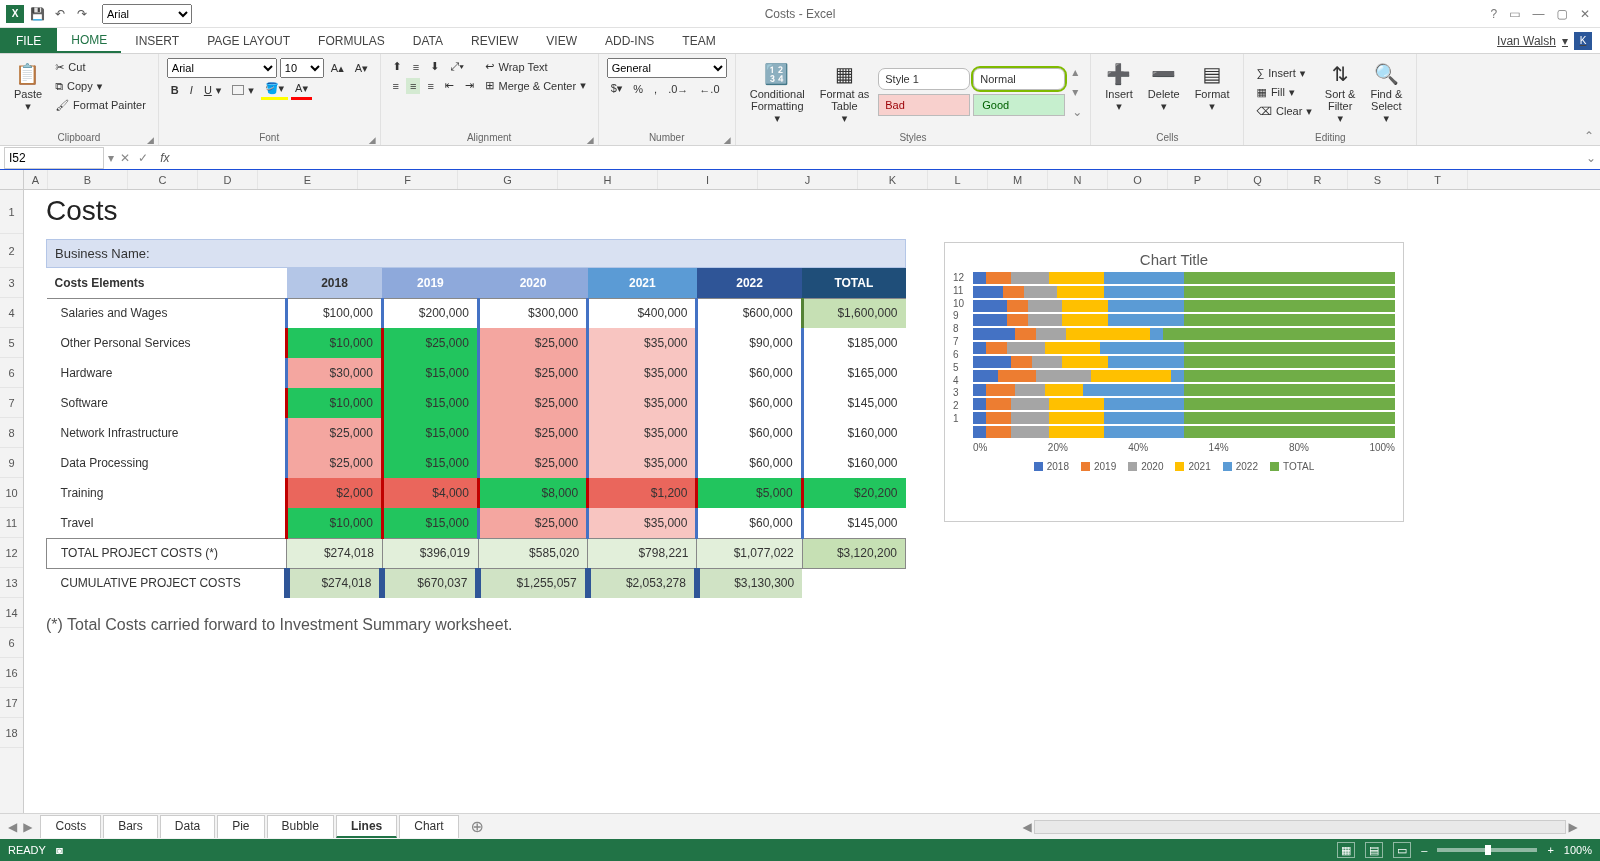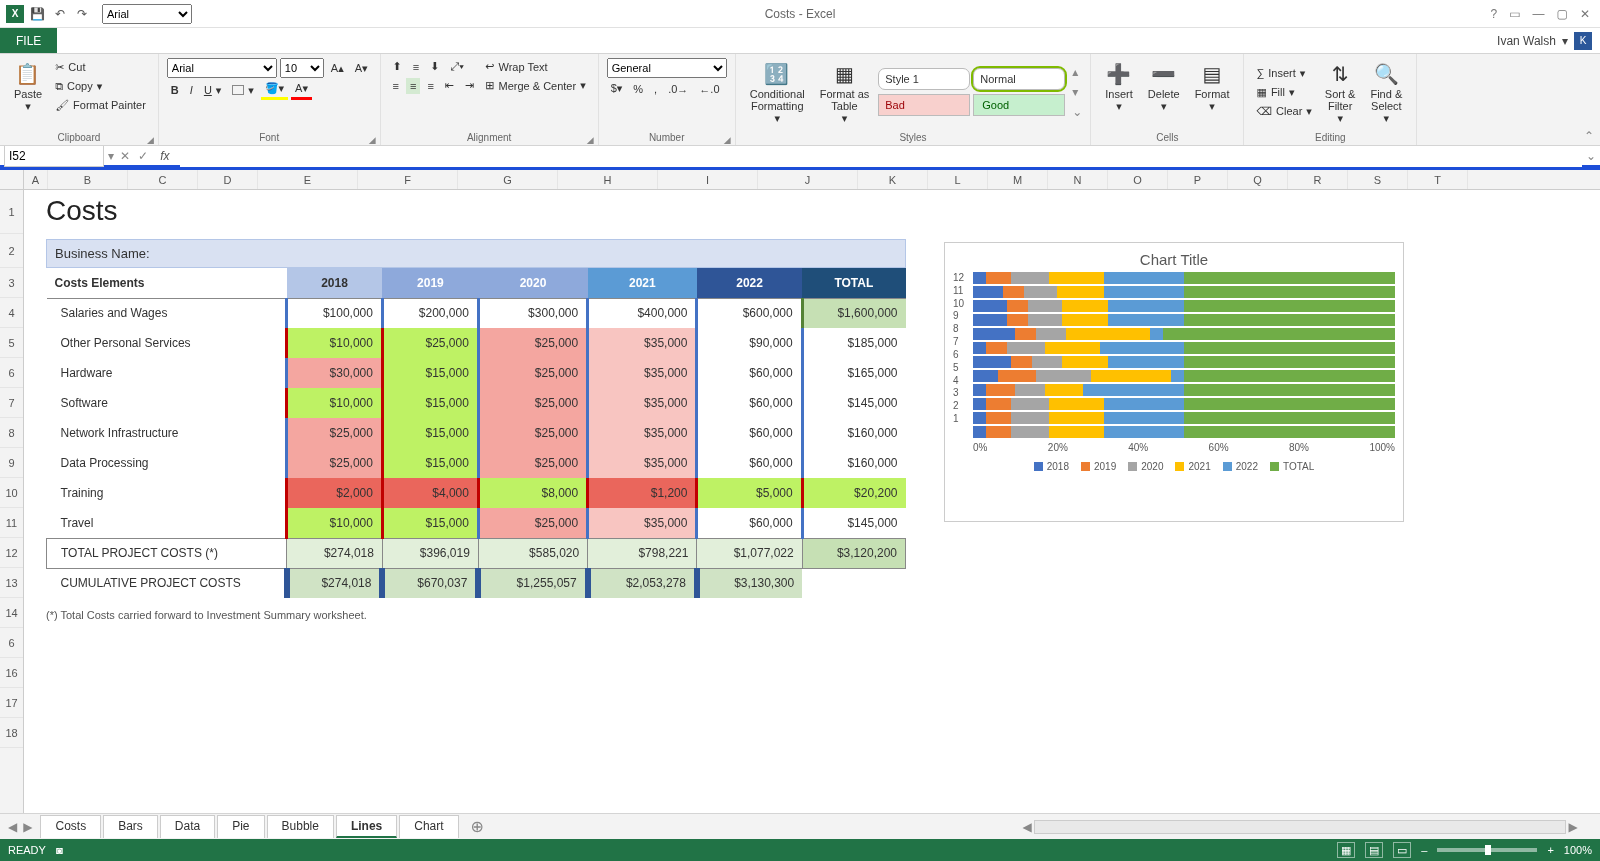--- a/index.html
+++ b/index.html
@@ -14,21 +14,21 @@
 .titlebar .font-qat select { width: 90px; height: 20px; font-size: 11px; }
 .titlebar .doc-title { position: absolute; left: 50%; transform: translateX(-50%); color: #666; font-size: 12px; }
 .titlebar .win-controls { margin-left: auto; display: flex; gap: 12px; padding-right: 10px; color: #777; }
 .titlebar .win-controls span { cursor: pointer; }
 
 
 .ribbon-tabs { height: 26px; display: flex; align-items: stretch; border-bottom: 1px solid #d4d4d4; background: #fff; }
 .ribbon-tabs .file-tab { background: #217346; color: #fff; padding: 0 16px; display: flex; align-items: center; font-size: 12px; cursor: pointer; }
 .ribbon-tabs .tab { padding: 0 14px; display: flex; align-items: center; color: #444; cursor: pointer; font-size: 12px; }
 .ribbon-tabs .tab.active { border-bottom: 2px solid #217346; color: #217346; }
-.ribbon-tabs .user { margin-left: auto; padding-right: 8px; display: flex; align-items: center; gap: 6px; color: #444; }
+.ribbon-tabs .user { margin-left: auto; padding-right: 8px; display: flex; align-items: center; gap: 6px; color: #444; text-decoration: underline; }
 .ribbon-tabs .user .avatar { width: 18px; height: 18px; background: #2b579a; color: #fff; font-size: 10px; display: flex; align-items: center; justify-content: center; }
 
 
 .ribbon { height: 92px; background: #f3f3f3; border-bottom: 1px solid #d4d4d4; display: flex; position: relative; }
 .ribbon .group { border-right: 1px solid #e1e1e1; padding: 4px 8px 2px 8px; display: flex; flex-direction: column; justify-content: space-between; }
 .ribbon .group-label { text-align: center; font-size: 10px; color: #666; margin-top: 2px; position: relative; }
 .ribbon .dlaunch { position: absolute; right: -4px; bottom: -2px; font-size: 9px; color: #888; cursor: pointer; }
 .ribbon .btn { display: flex; align-items: center; gap: 4px; padding: 2px 4px; cursor: pointer; color: #333; font-size: 11px; }
 .ribbon .vbtn { display: flex; flex-direction: column; align-items: center; justify-content: center; padding: 2px 6px; cursor: pointer; color: #333; font-size: 11px; text-align: center; line-height: 1.1; }
 .ribbon .vbtn .ic { height: 28px; display: flex; align-items: center; justify-content: center; font-size: 20px; }
@@ -37,21 +37,21 @@
 .ribbon select, .ribbon input[type=text] { font-size: 11px; height: 20px; }
 .ribbon .style-cell { border: 1px solid #bbb; width: 92px; height: 22px; padding: 2px 6px; font-size: 11px; display: flex; align-items: center; }
 .ribbon .style-normal { background: #fff; border-radius: 7px; }
 .ribbon .style-normal.sel { outline: 2px solid #7fba00; }
 .ribbon .style-bad { background: #f8d0cd; color: #9c0006; }
 .ribbon .style-good { background: #c6efce; color: #006100; padding-left: 8px; }
 .ribbon .collapse-rib { position: absolute; right: 6px; bottom: 2px; color: #888; cursor: pointer; }
 .square { border: 1px solid #888; width: 12px; height: 10px; display: inline-block; }
 
 
-.fbar { height: 24px; display: flex; align-items: center; border-bottom: 5px solid #1d4ed8; }
+.fbar { height: 24px; display: flex; align-items: center; border-bottom: 1px solid #1d4ed8; }
 .fbar .namebox { width: 100px; height: 22px; border: 1px solid #ccc; margin: 0 4px; padding: 0 4px; font-size: 12px; }
 .fbar .fx-btns { display: flex; gap: 8px; color: #888; padding: 0 6px; align-items: center; }
 .fbar .fx { font-style: italic; color: #555; padding: 0 4px; }
 .fbar .formula-input { flex: 1; height: 22px; border: none; padding: 0 6px; font-size: 12px; }
 .fbar .expand { width: 18px; text-align: center; color: #888; cursor: pointer; }
 
 
 .grid-wrap { position: relative; height: calc(861px - 28px - 26px - 92px - 24px - 26px - 22px); overflow: hidden; }
 .col-headers { display: flex; height: 20px; background: #f3f3f3; border-bottom: 1px solid #ccc; }
 .col-headers .corner { width: 24px; border-right: 1px solid #ccc; }
@@ -72,31 +72,31 @@
 .yh { color: #fff; }
 .yh.y2018 { background: #b4c6e7; color:#333; }
 .yh.y2019 { background: #8ea9db; }
 .yh.y2020 { background: #8ea9db; }
 .yh.y2021 { background: #5b9bd5; }
 .yh.y2022 { background: #2f5597; }
 .yh.total { background: #1f4e79; }
 .cost-table td.val { text-align: right; position: relative; border-left: 3px solid #4472c4; background: #fff; }
 .cost-table td.val.hl-r1 { background: #f8c5c1; }
 .cost-table td.val.hl-r2 { background: #f4a6a0; }
-.cost-table td.val.hl-r3 { background: #bef264; border-left-color: #c00000; }
+.cost-table td.val.hl-r3 { background: #22c55e; border-left-color: #c00000; }
 .cost-table td.val.hl-r4 { background: #ea665c; border-left-color: #c00000; }
 .cost-table td.val.hl-g { background: #e2efda; }
 .cost-table td.val.total-g { background: #c6e0b4; border-left-color: #548235; }
 .cost-table td.label { padding-left: 14px; }
 .cost-table tr.head-row th { border-bottom: 1px solid #888; }
 .cost-table tr.head-row th:first-child { background: #fff; text-align: left; }
 .cost-table tr.totals td { border: 1px solid #888; font-weight: normal; }
 .cost-table tr.cumul td.val { background: #d0e3c5; border-left: 6px solid #4472c4; }
 .cost-table tr.cumul td.val.c2 { border-left-color:#2f5597; }
-.footnote { font-size: 11px; color: #555; margin-top: 11px; }
+.footnote { font-size: 16px; color: #555; margin-top: 18px; }
 
 
 .chart-box { position: absolute; left: 920px; top: 52px; width: 460px; height: 280px; border: 1px solid #ccc; background: #fff; padding: 8px; }
 .chart-title { text-align: center; font-size: 15px; color: #595959; margin-bottom: 4px; }
 .chart-body { display: flex; }
 .chart-yaxis { width: 20px; display: flex; flex-direction: column-reverse; justify-content: space-between; font-size: 10px; color: #595959; padding-bottom: 16px; }
 .chart-bars { flex: 1; position: relative; }
 .bar-row { height: 12px; margin-bottom: 2px; display: flex; width: 100%; }
 .bar-seg { height: 100%; }
 .chart-xaxis { display: flex; justify-content: space-between; font-size: 10px; color: #595959; padding: 2px 0 0 20px; }
@@ -137,20 +137,31 @@
     <span>?</span>
     <span>▭</span>
     <span>—</span>
     <span>▢</span>
     <span>✕</span>
   </div>
 </div>
 
 <div class="ribbon-tabs">
   <div class="file-tab">FILE</div>
+  <div id="ribbon-tabs-holder" style="display: flex;">
+      <div class="tab active">HOME</div>
+      <div class="tab">INSERT</div>
+      <div class="tab">PAGE LAYOUT</div>
+      <div class="tab">FORMULAS</div>
+      <div class="tab">DATA</div>
+      <div class="tab">REVIEW</div>
+      <div class="tab">VIEW</div>
+      <div class="tab">ADD-INS</div>
+      <div class="tab">TEAM</div>
+    </div>
   <div class="user">
     <span>Ivan Walsh</span>
       <span>▾</span>
     <span class="avatar">K</span>
   </div>
 </div>
 
 <div class="ribbon">
 
   <div class="group">
@@ -563,21 +574,21 @@
                 <div class="bar-seg" style="background: rgb(255, 192, 0); width: 13%;"></div>
                 <div class="bar-seg" style="background: rgb(91, 155, 213); width: 19%;"></div>
                 <div class="bar-seg" style="background: rgb(112, 173, 71); width: 50%;"></div>
               </div>
             </div>
         </div>
         <div class="chart-xaxis" id="chart-x">
             <span>0%</span>
             <span>20%</span>
             <span>40%</span>
-            <span>60%</span>
+            <span>14%</span>
             <span>80%</span>
             <span>100%</span>
           </div>
         <div class="chart-legend" id="chart-lg">
             <div class="lg-item">
               <span class="lg-sw" style="background:#4472c4"></span>
               <span>2018</span>
             </div>
             <div class="lg-item">
               <span class="lg-sw" style="background:#ed7d31"></span>

